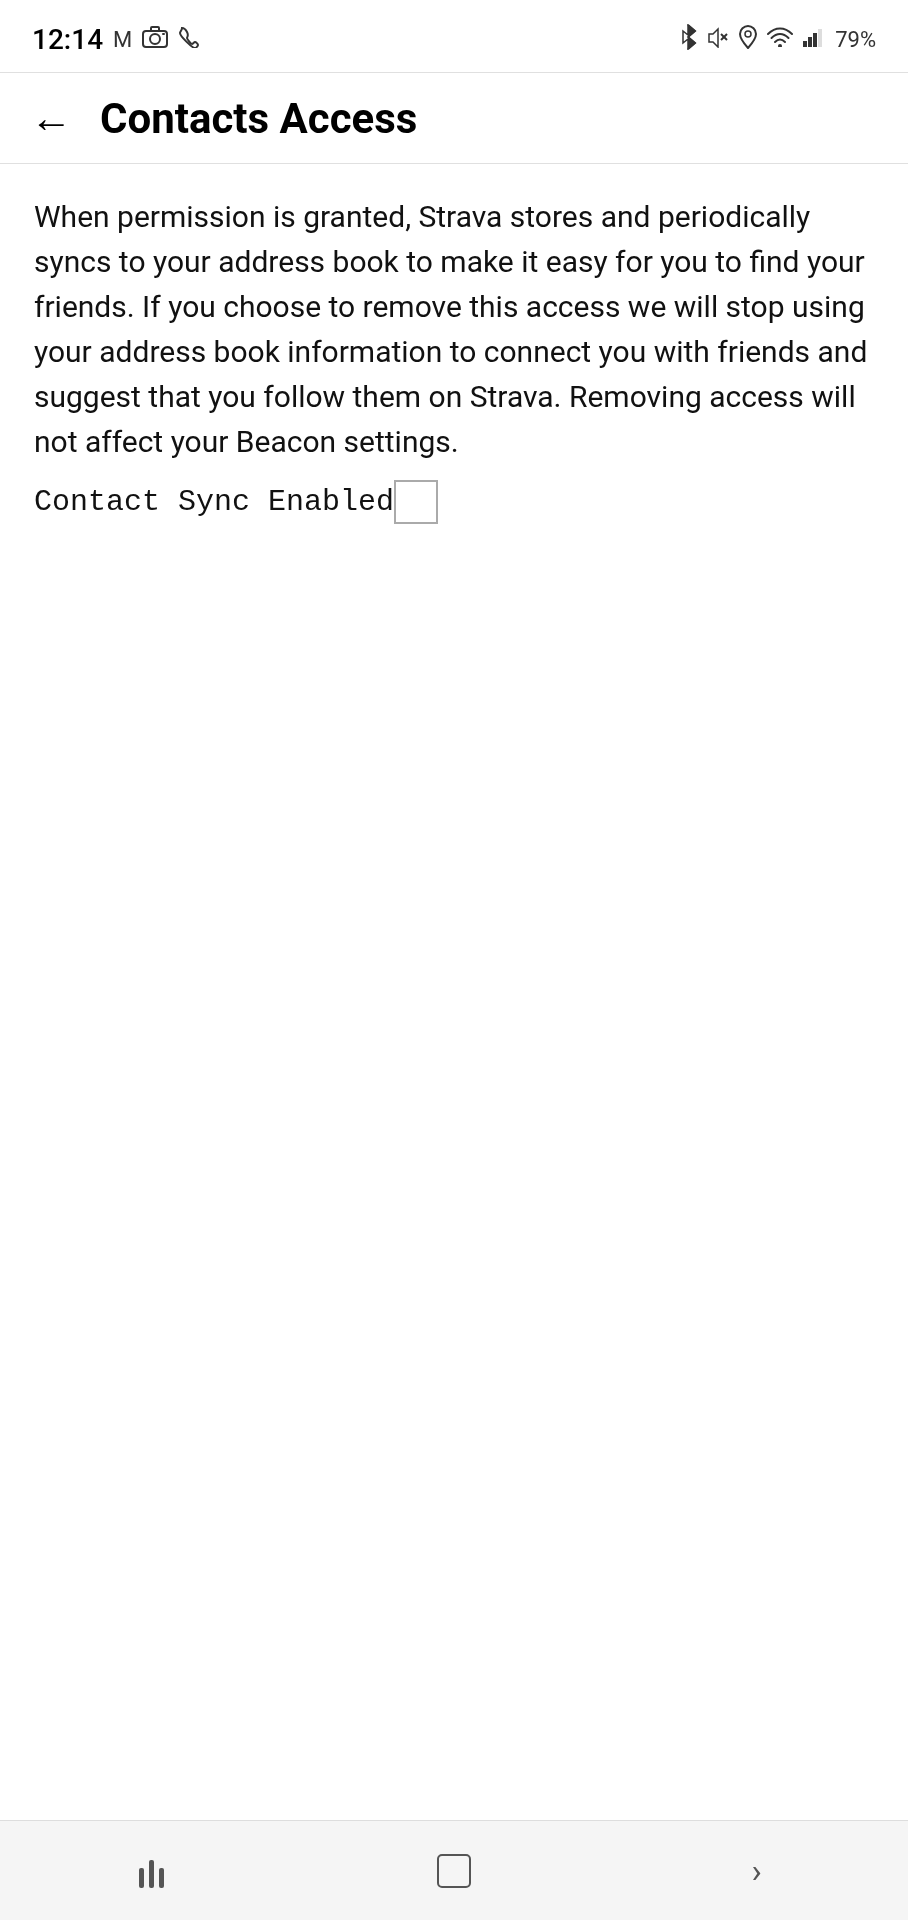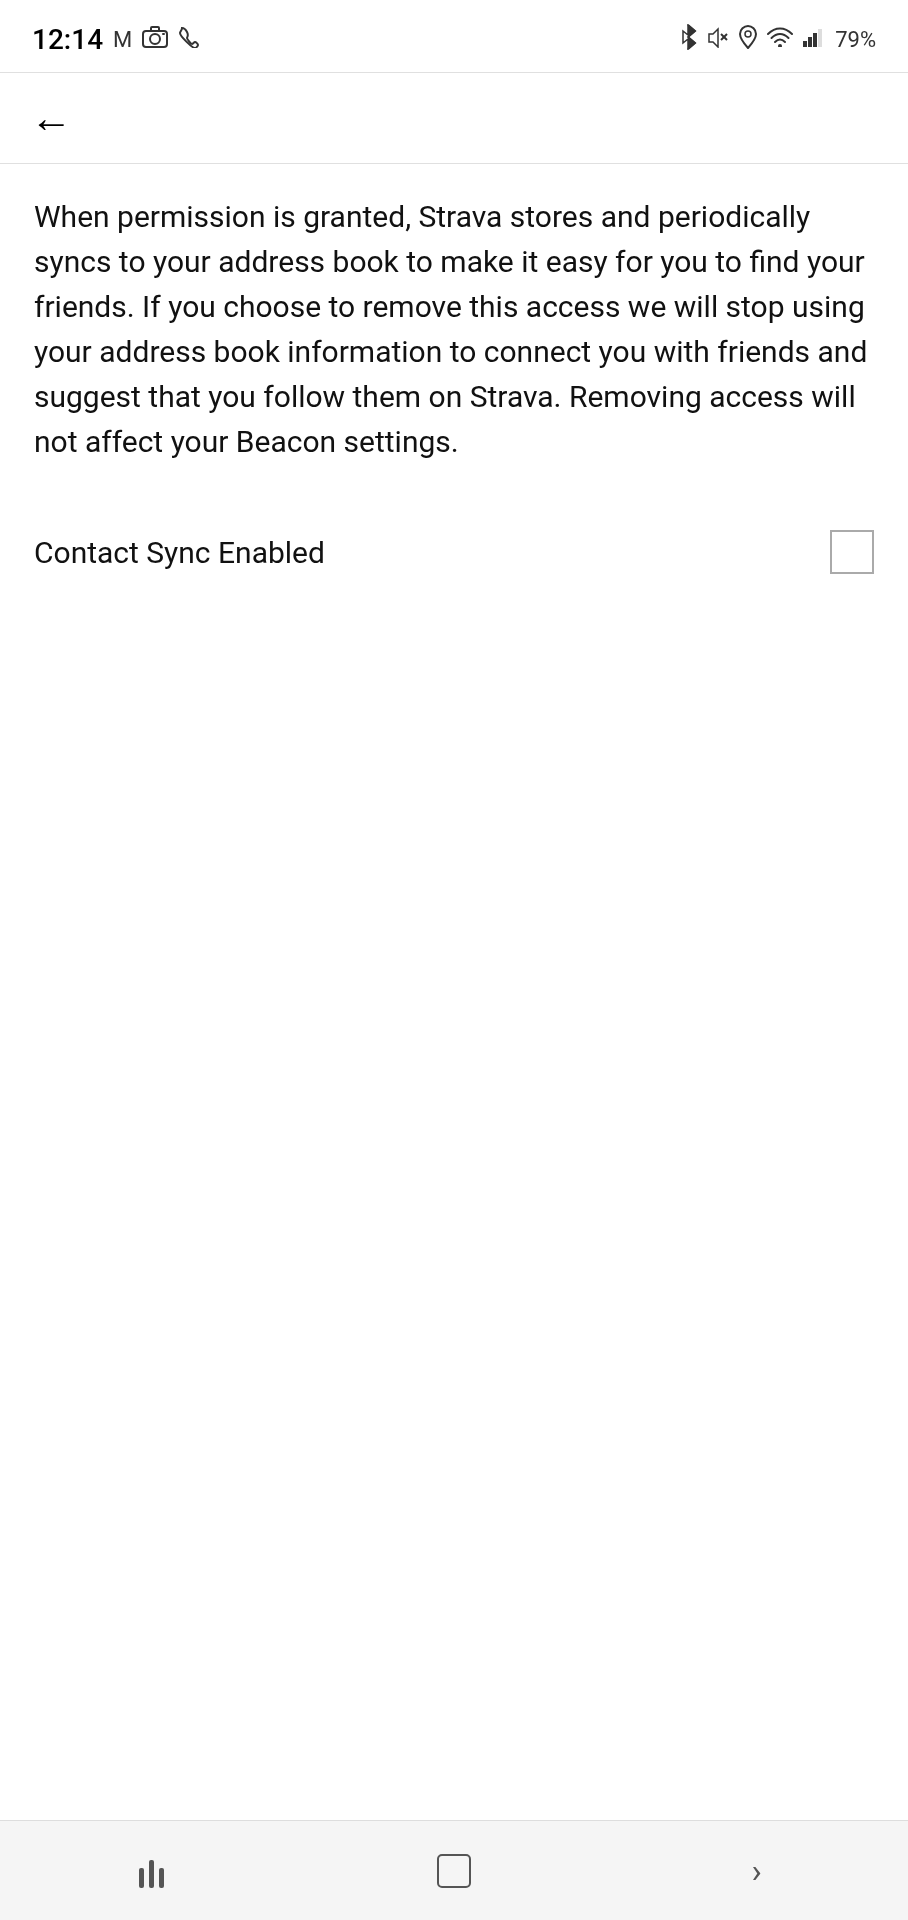--- a/index.html
+++ b/index.html
@@ -88,29 +88,28 @@
 
     
     .content {
       padding: 30px 34px 30px 34px;
     }
 
     .description-text {
       font-size: 30px;
       line-height: 1.5;
       color: #111;
-      margin-bottom: 50px;
     }
 
     
     .setting-row {
       display: flex;
-      justify-content: space-between;
       align-items: center;
       padding: 16px 0;
+      font-family: Liberation Mono, monospace;
     }
 
     .setting-label {
       font-size: 30px;
       color: #111;
     }
 
     .checkbox {
       width: 44px;
       height: 44px;
@@ -235,20 +234,21 @@
       </svg>
     </span>
     <span class="status-icon">79%</span>
   </div>
 </div>
 
 <div class="divider"></div>
 
 <div class="toolbar">
   <span class="back-btn">←</span>
+  <span class="toolbar-title">Contacts Access</span>
 </div>
 
 <div class="divider"></div>
 
 <div class="content">
   <p class="description-text">When permission is granted, Strava stores and periodically syncs to your address book to make it easy for you to find your friends. If you choose to remove this access we will stop using your address book information to connect you with friends and suggest that you follow them on Strava. Removing access will not affect your Beacon settings.</p>
 
   <div class="setting-row">
     <span class="setting-label">Contact Sync Enabled</span>
     <div class="checkbox"></div>

